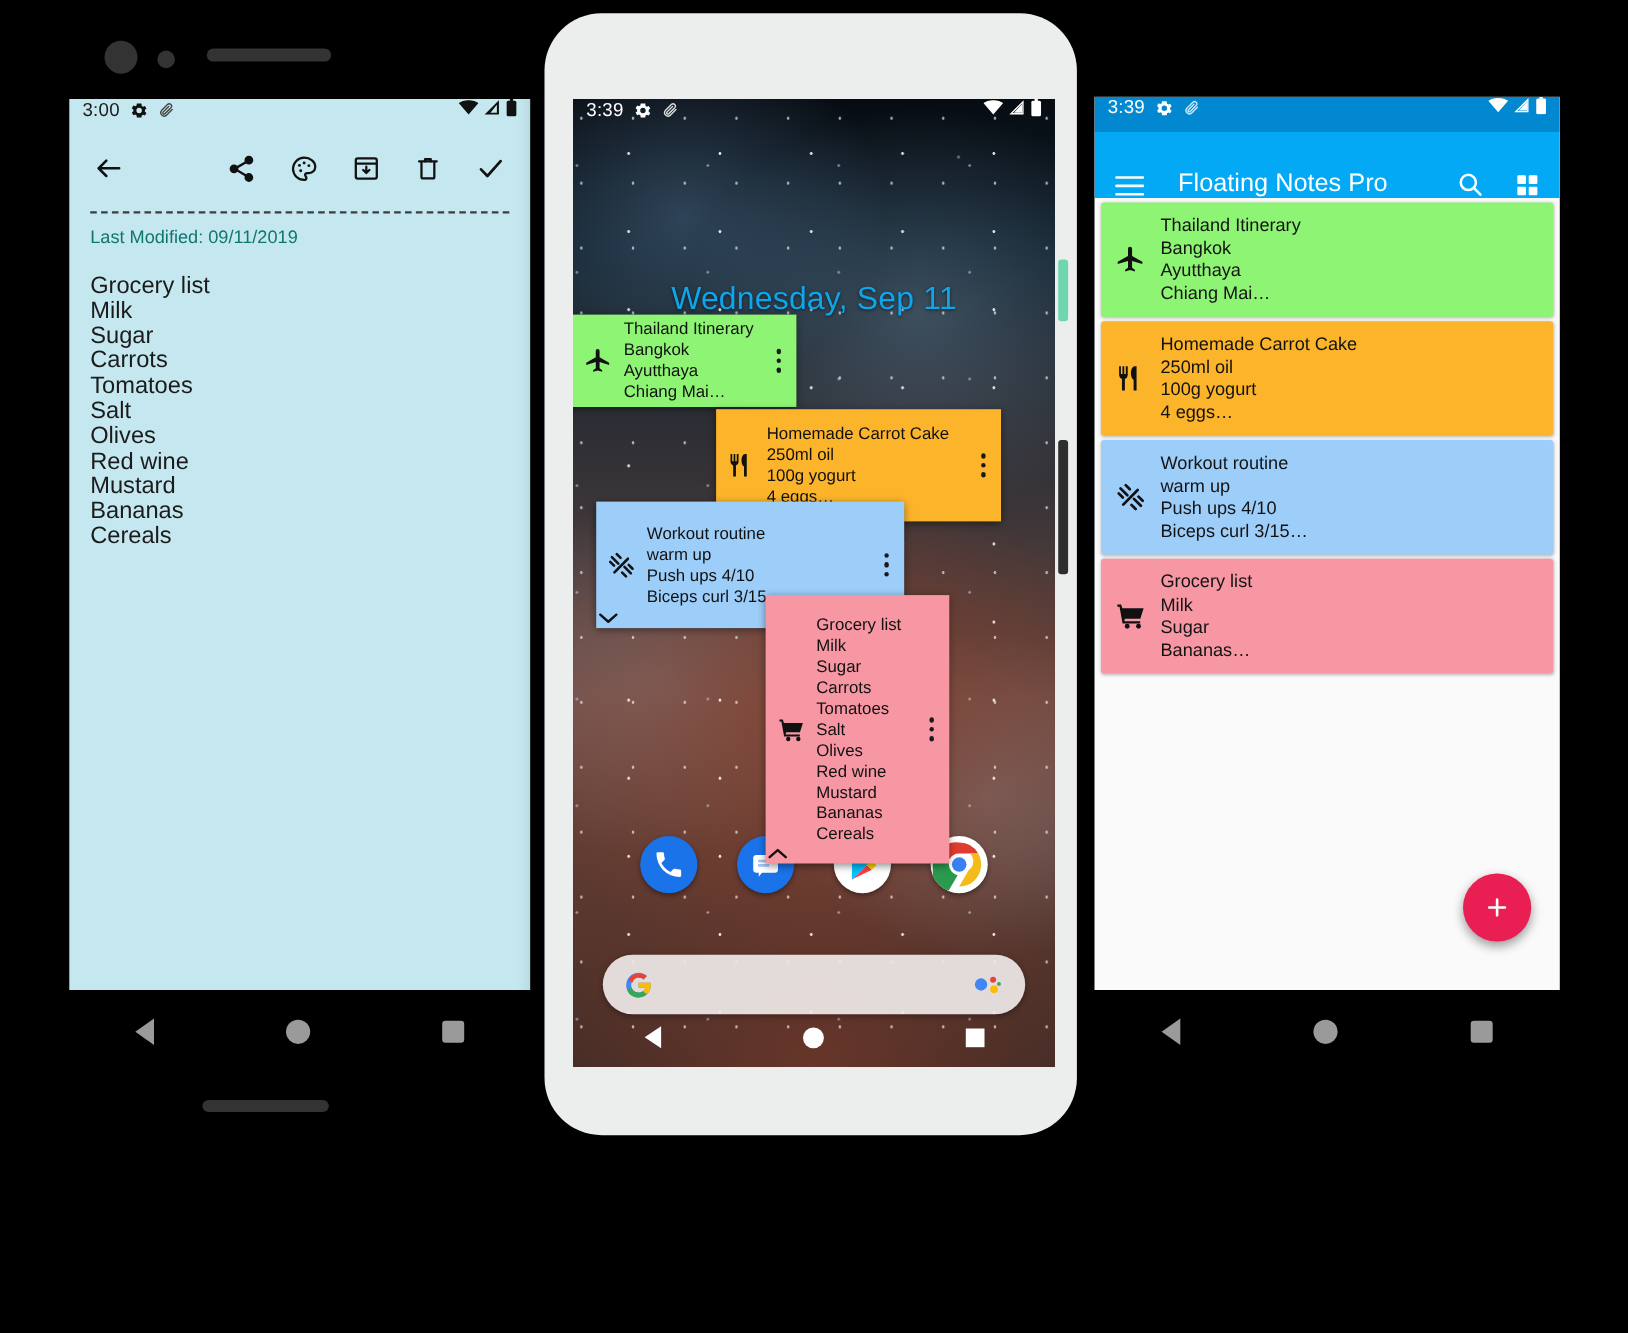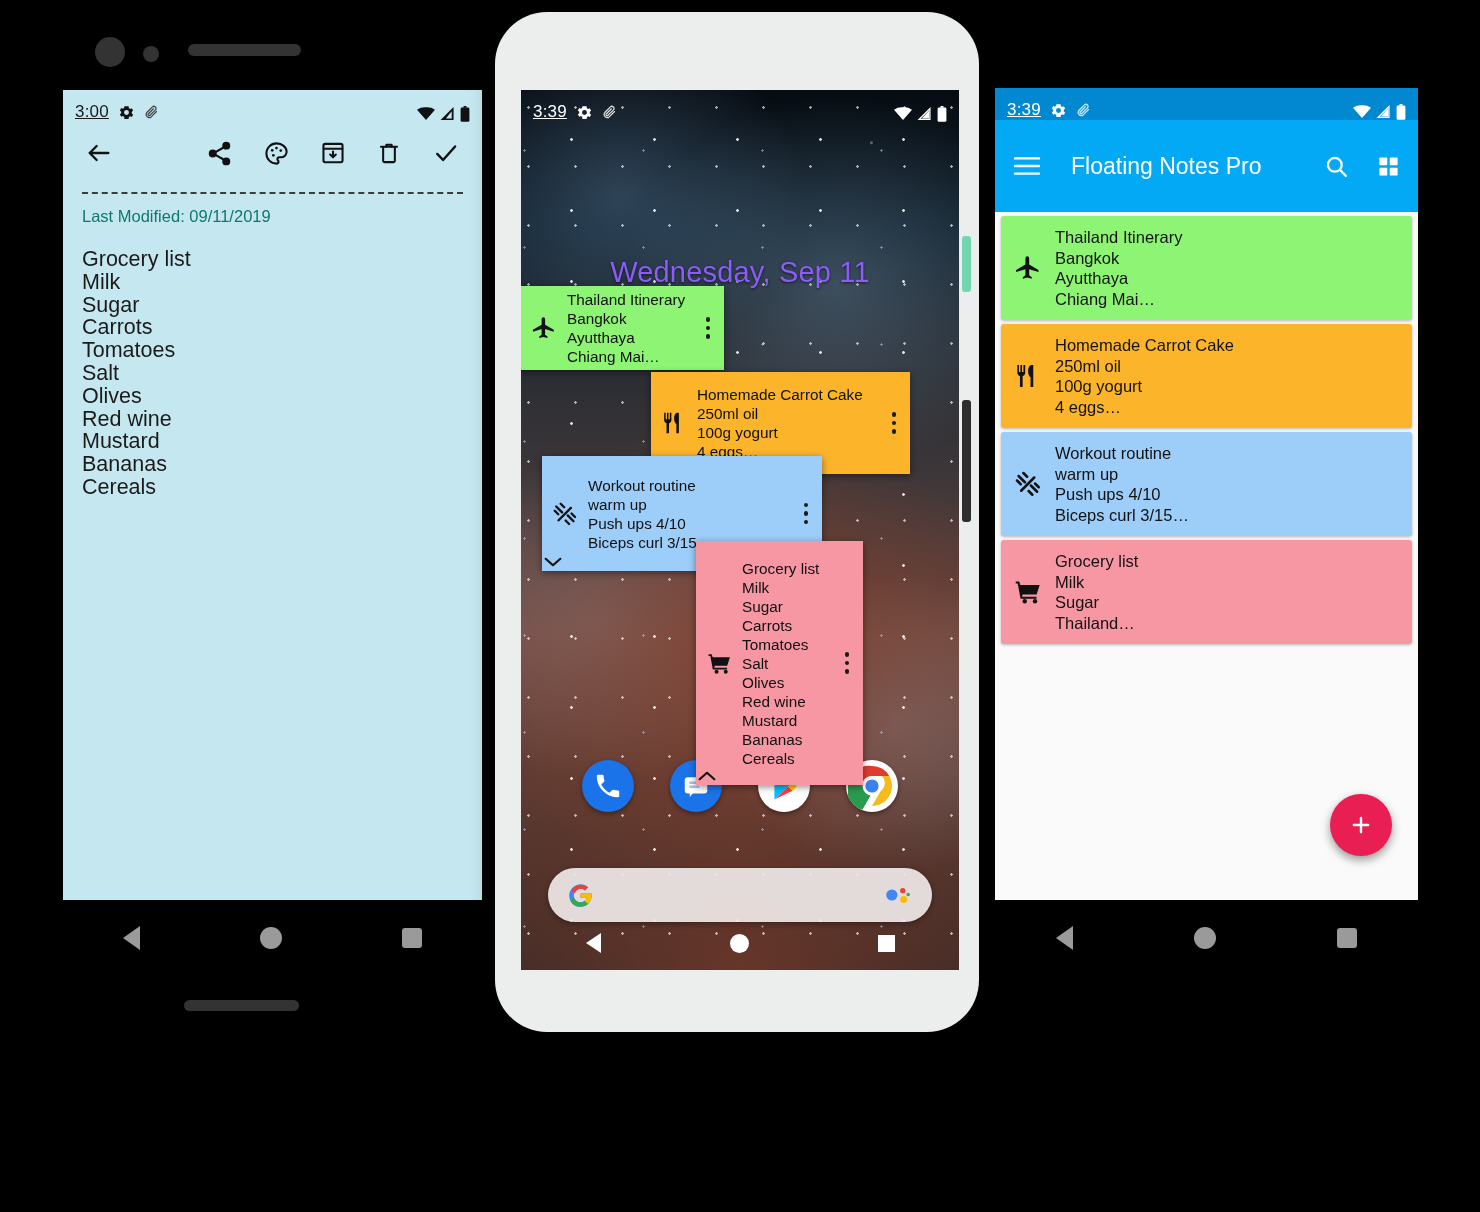--- a/index.html
+++ b/index.html
@@ -1,21 +1,21 @@
 <!DOCTYPE html>
 <html><head>
 <meta charset="utf-8">
 <style>
   html,body{margin:0;padding:0;background:#000;}
   body{width:1480px;height:1212px;position:relative;overflow:hidden;
        font-family:"Liberation Sans","DejaVu Sans",sans-serif;}
 
   
   .screen{position:absolute;overflow:hidden;}
-  .statusbar{display:flex;align-items:flex-end;height:30px;padding:0 12px;font-size:17px;text-decoration:underline;}
+  .statusbar{display:flex;align-items:flex-start;height:30px;padding:0 12px;font-size:17px;}
   .sb-left{display:flex;align-items:center;gap:9px;}
   .sb-right{margin-left:auto;display:flex;align-items:center;gap:5px;}
   .sb-time{font-weight:400;letter-spacing:.2px;}
   svg{display:block;}
 
   
   #leftPhone{left:63px;top:90px;width:419px;height:810px;background:#c5e8f0;}
   #leftPhone .statusbar{color:#1a1a1a;height:32px;}
   .editor-toolbar{display:flex;align-items:center;height:62px;padding:0 22px;}
   .editor-toolbar .sp{flex:1;}
@@ -57,21 +57,21 @@
        linear-gradient(#070c12 0%, #10202c 16%, #3a3538 42%, #6d4338 62%, #5d3a31 80%, #3b2a26 100%);}
   .stars{position:absolute;inset:0;
      background-image:
        radial-gradient(circle, #fff 0 1.1px, transparent 1.6px),
        radial-gradient(circle, rgba(255,255,255,.75) 0 1px, transparent 1.5px),
        radial-gradient(circle, rgba(200,220,255,.65) 0 .9px, transparent 1.4px);
      background-size:83px 71px, 47px 59px, 119px 97px;
      background-position:9px 14px, 31px 47px, 63px 12px;opacity:.85;}
   #centerScreen .statusbar{position:relative;color:#fff;z-index:3;height:32px;}
   .hs-date{position:absolute;z-index:3;top:166px;left:0;right:0;text-align:center;
-     color:#8b5cf6;font-size:29px;letter-spacing:.2px;text-shadow:0 1px 3px rgba(0,0,0,.6);}
+     color:#0ea5e9;font-size:29px;letter-spacing:.2px;text-shadow:0 1px 3px rgba(0,0,0,.6);}
 
   .fnote{position:absolute;z-index:5;display:flex;align-items:center;
      box-shadow:0 2px 7px rgba(0,0,0,.45);}
   .fnote .fi{width:46px;display:flex;justify-content:center;align-items:center;flex:none;}
   .fnote .ftxt{flex:1;font-size:15.3px;line-height:19px;color:#111;padding:8px 0;}
   .fnote .fdots{width:32px;display:flex;justify-content:center;flex:none;}
   .fnote .chev{position:absolute;left:0;right:0;bottom:2px;text-align:center;}
   .dots{display:flex;flex-direction:column;gap:4px;align-items:center;}
   .dots i{width:4.6px;height:4.6px;border-radius:50%;background:#1a1a1a;display:block;}
 
@@ -88,21 +88,21 @@
      padding:0 20px;box-sizing:border-box;box-shadow:0 2px 6px rgba(0,0,0,.35);}
   .hnav{position:absolute;z-index:4;left:0;right:0;bottom:0;height:54px;
      display:flex;align-items:center;justify-content:space-around;}
   .hnav .b{width:0;height:0;border-top:10px solid transparent;border-bottom:10px solid transparent;border-right:15px solid #fff;}
   .hnav .h{width:19px;height:19px;border-radius:50%;background:#fff;}
   .hnav .r{width:17px;height:17px;background:#fff;}
 
   
   #rightPhone{left:995px;top:88px;width:423px;height:812px;background:#fafafa;}
   #rightPhone .statusbar{background:#0288d1;color:#fff;height:32px;}
-  .appbar{height:60px;background:#03a9f4;display:flex;align-items:center;padding:16px 18px;color:#fff;}
+  .appbar{height:60px;background:#03a9f4;display:flex;align-items:flex-end;padding:0 18px;color:#fff;}
   .appbar .title{font-size:23px;margin-left:30px;font-weight:400;}
   .appbar .sp{flex:1;}
   .appbar .ab-icon{margin-left:28px;cursor:pointer;}
   .card{margin:4px 6px;display:flex;align-items:center;border-radius:3px;
         box-shadow:0 1px 3px rgba(0,0,0,.28);min-height:92px;}
   .card .ci{width:54px;display:flex;justify-content:center;flex:none;}
   .card .ctxt{flex:1;font-size:16.5px;line-height:20.5px;color:#131313;padding:11px 0;}
   .fab{position:absolute;right:26px;bottom:44px;width:62px;height:62px;border-radius:50%;
      background:#e91e52;box-shadow:0 4px 10px rgba(0,0,0,.4);display:flex;align-items:center;justify-content:center;}
 </style>
@@ -537,21 +537,21 @@
           <svg width="28" height="28" viewBox="0 0 24 24" fill="#111">
             <path d="M1.5 3h3l.9 3H22l-2.6 8.2H7.4L6.9 16h12.4v1.8H5.6L3.2 4.8H1.5z"></path>
             <circle cx="9.2" cy="20" r="1.9"></circle>
             <circle cx="18" cy="20" r="1.9"></circle>
           </svg>
         </span>
         <div class="ctxt">
           <div>Grocery list</div>
           <div>Milk</div>
           <div>Sugar</div>
-          <div>Thailand…</div>
+          <div>Bananas…</div>
         </div>
       </div>
     </div>
 
   <div class="fab">
     <span>
       <svg width="26" height="26" viewBox="0 0 24 24" fill="none" stroke="#fff" stroke-width="2.2" stroke-linecap="round">
           <path d="M12 5.4v13.2M5.4 12h13.2"></path>
         </svg>
     </span>

